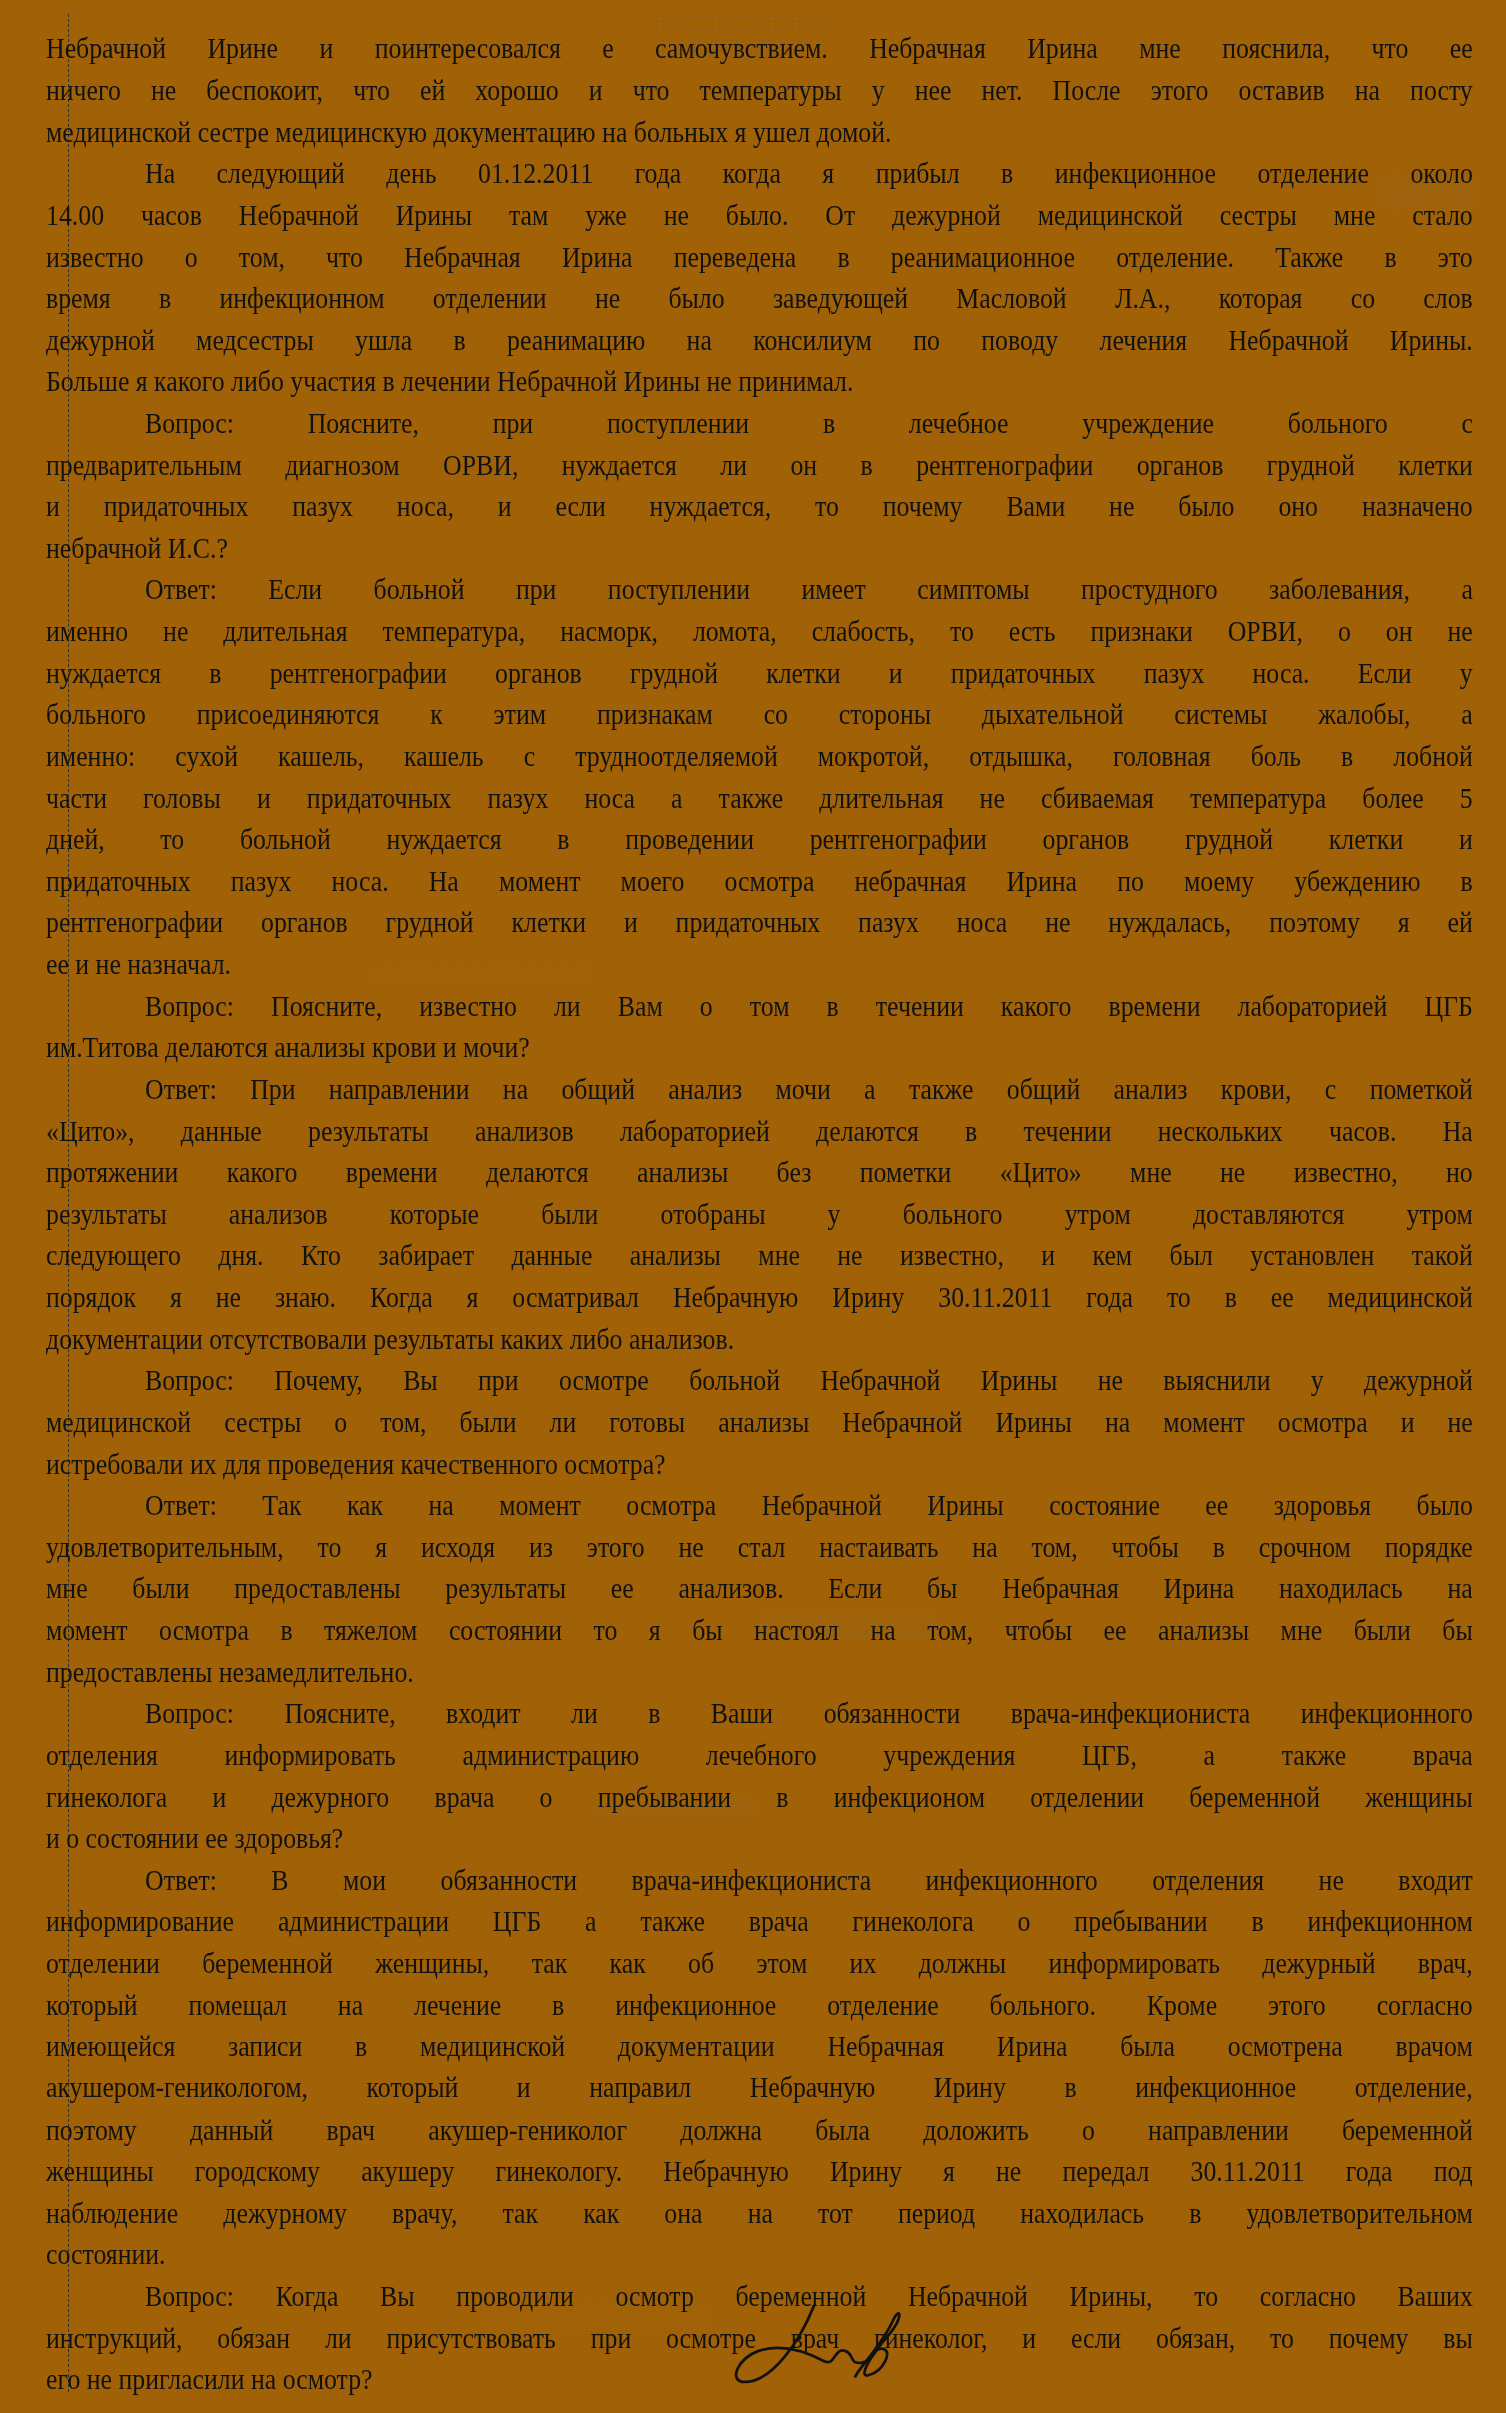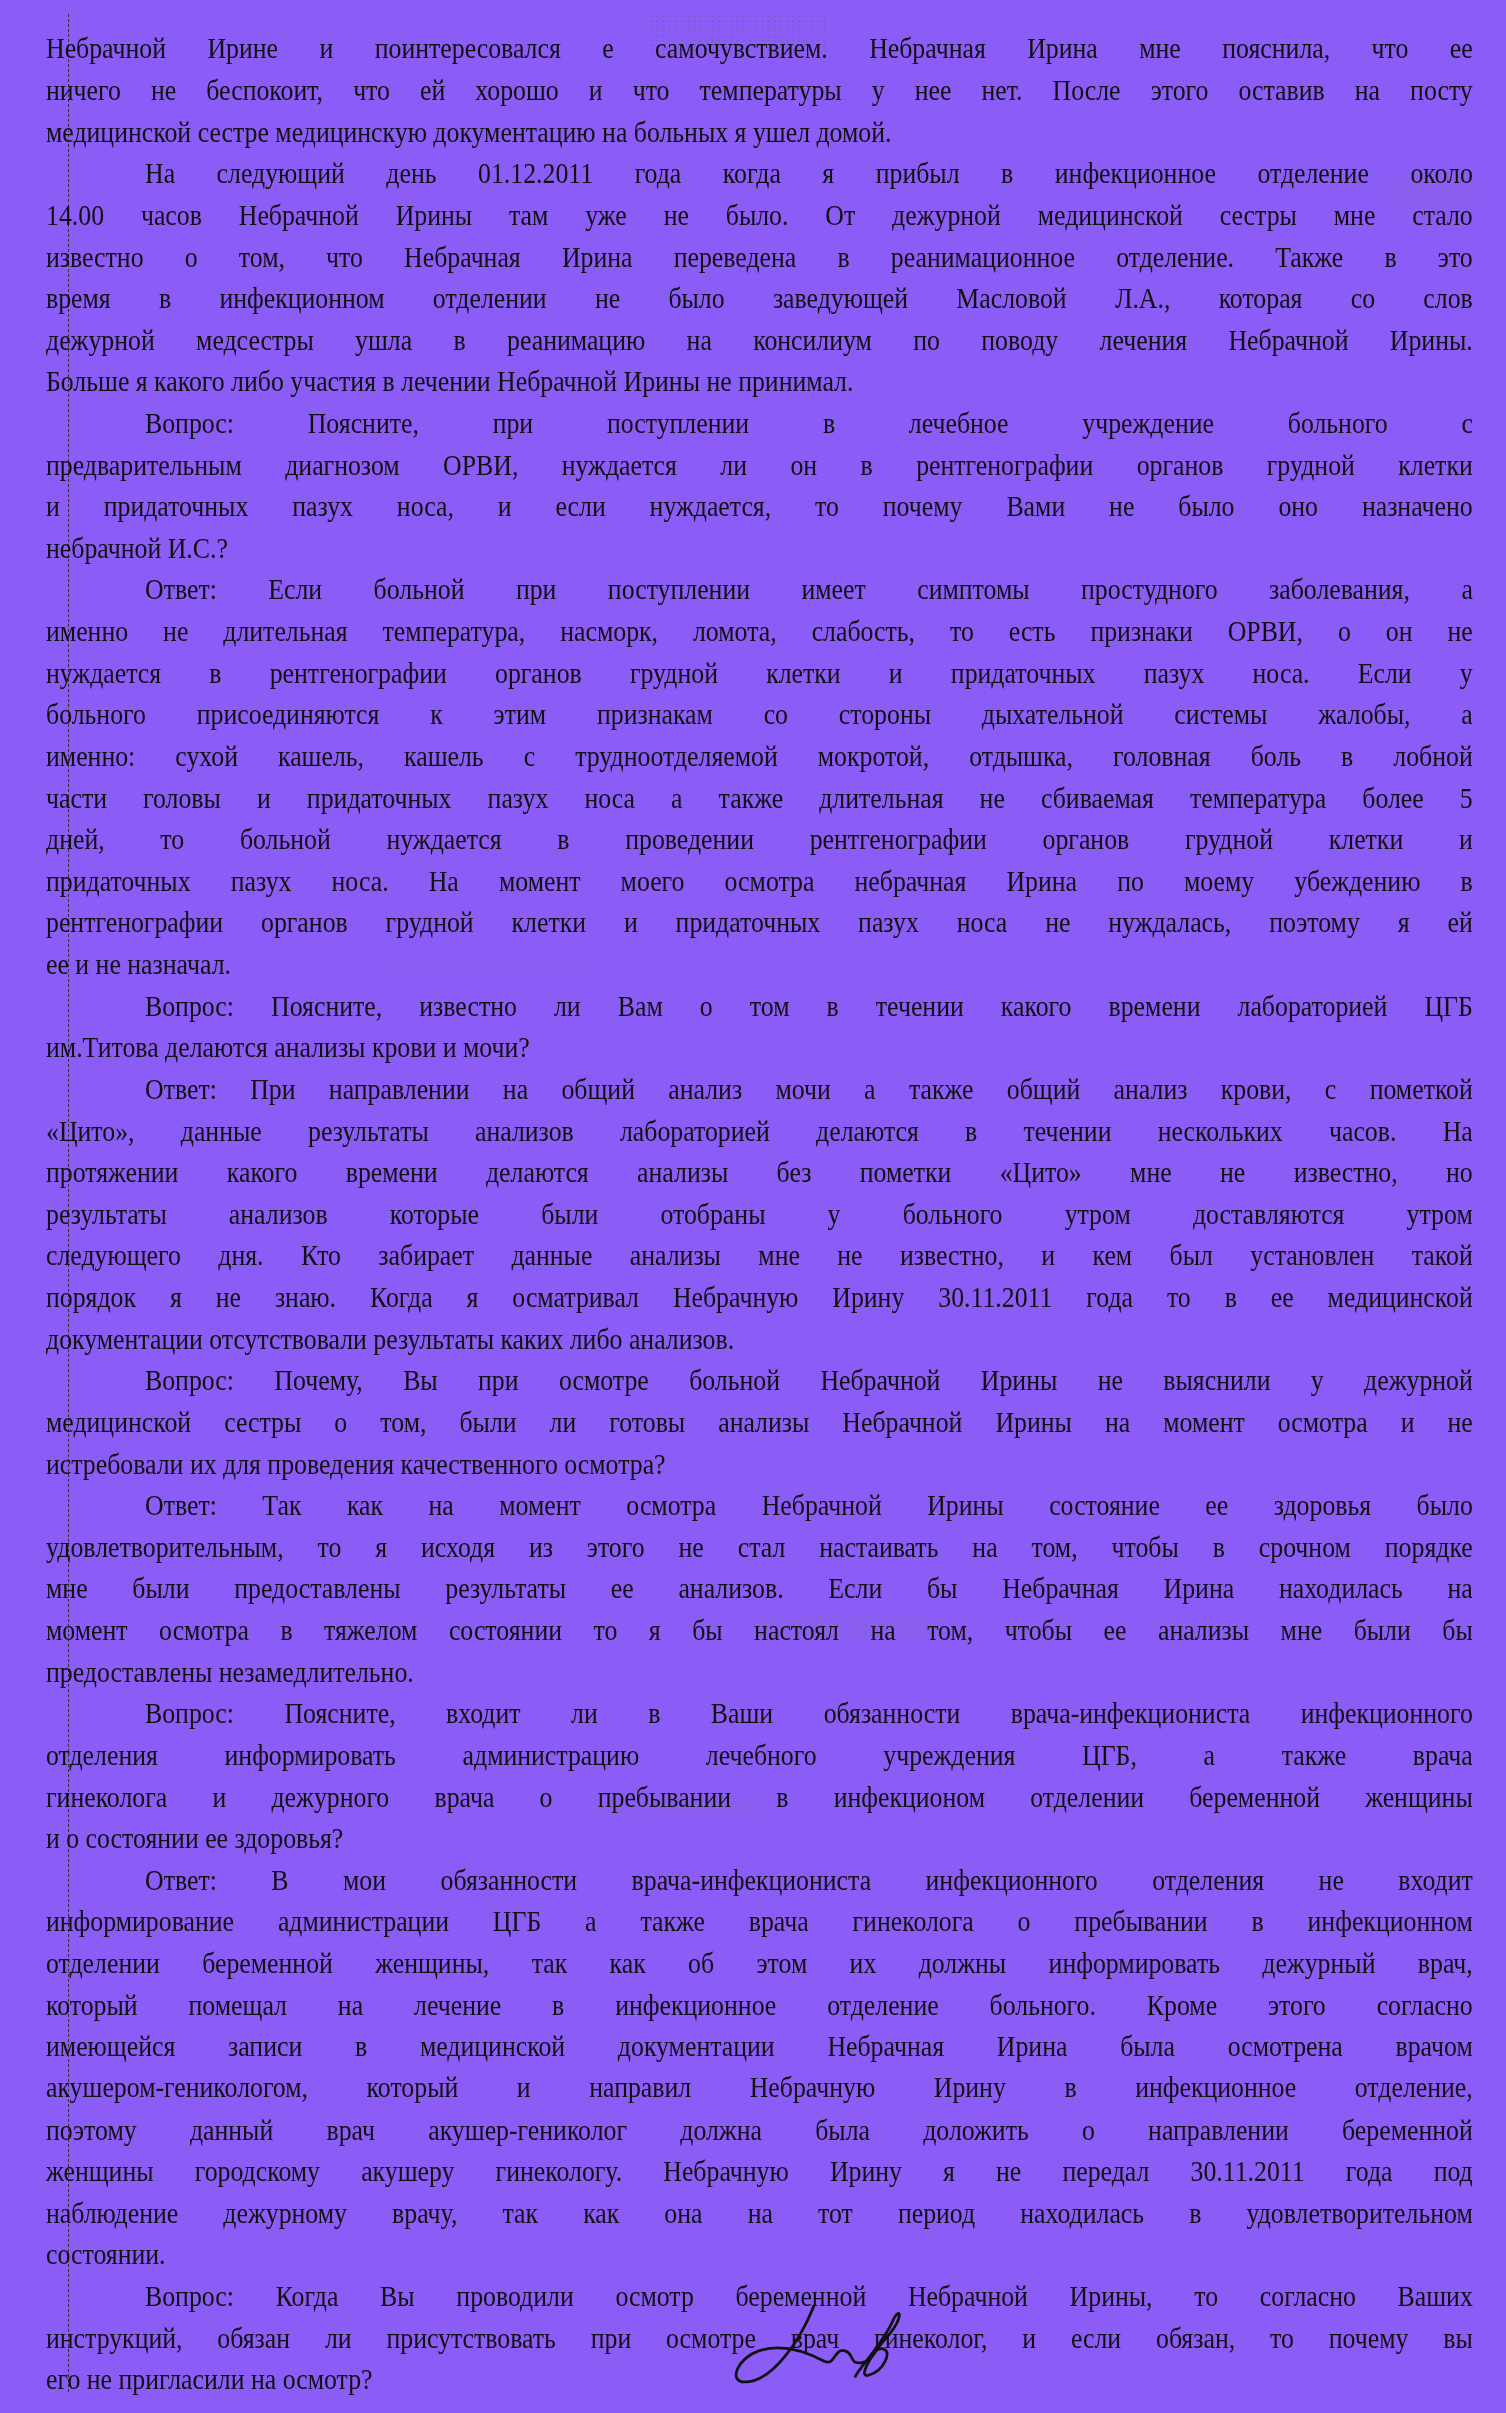--- a/index.html
+++ b/index.html
@@ -1,17 +1,17 @@
 <!DOCTYPE html>
 <html style="font-size:11px"><head>
 <meta charset="utf-8">
 <style>
   html, body { margin: 0; padding: 0; background: #ffffff; }
   body { width: 1507px; height: 2413px; position: relative; overflow: hidden; }
-  .page { position: absolute; left: 0; top: 0; width: 1507px; height: 2413px; background: #8b5cf6; }
+  .page { position: absolute; left: 0; top: 0; width: 1507px; height: 2413px; background: #a16207; }
   .margin-line {
     position: absolute; left: 68px; top: 13.8px; width: 0; height: 2378px;
     border-left: 1.4px dashed #333;
   }
   .scan-noise {
     position: absolute; left: 648px; top: 13.8px; width: 179px; height: 41px;
     background-image: radial-gradient(#555 0.7px, transparent 1px);
     background-size: 6.2px 4.8px; opacity: 0.45;
   }
   .noise-small { position: absolute; background-image: radial-gradient(#777 0.7px, transparent 1px); background-size: 5.5px 4.1px; opacity: 0.35; }

